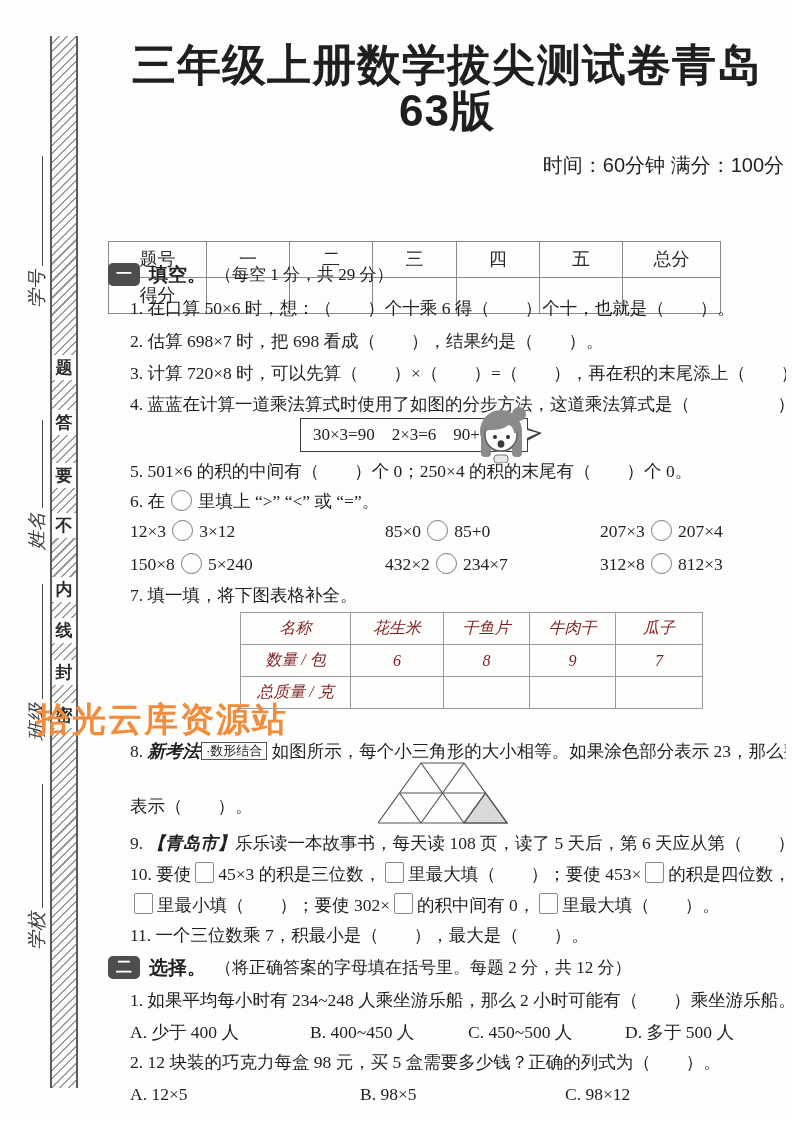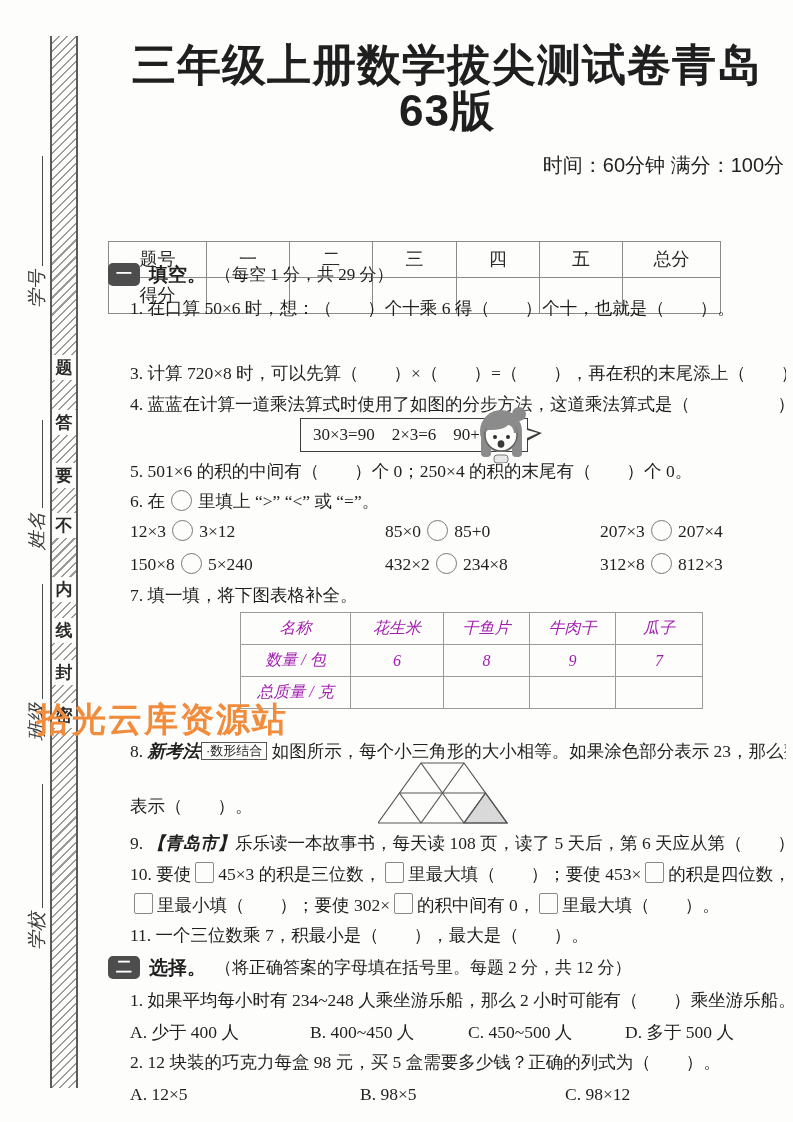--- a/index.html
+++ b/index.html
@@ -67,21 +67,21 @@
   .girl{position:absolute; left:474px; top:405px;}
   
   .circle{display:inline-block; width:19px; height:19px; border:1.3px solid #777;
     border-radius:50%; vertical-align:-4px; margin:0 6px; background:#fdfdfc;}
   .sq{display:inline-block; width:17px; height:19px; border:1.2px solid #888;
     border-radius:2px; vertical-align:-3px; margin:0 4px; background:#fdfdfc;}
   
   .pairs{display:grid; grid-template-columns:255px 215px 1fr; row-gap:10px;}
   
   table.t7{border-collapse:collapse; font-style:italic; font-size:16px; table-layout:fixed;}
-  table.t7 td{border:1.3px solid #9a9a9a; height:29px; text-align:center; color:#a21caf;
+  table.t7 td{border:1.3px solid #9a9a9a; height:29px; text-align:center; color:#7f1d1d;
     overflow:hidden; white-space:nowrap;}
   
   .nk{font-weight:bold; font-style:italic; font-family:"Liberation Sans","DejaVu Sans",sans-serif;}
   .nkbox{border:1.2px solid #555; font-size:13px; padding:0 4px 1px; margin-left:1px;
     font-family:"Liberation Sans","DejaVu Sans",sans-serif; vertical-align:2px;}
   .fig8{position:absolute; left:270px; top:22px;}
   .opts{display:flex;}
   .kai{font-style:italic;font-weight:bold;}
 </style>
 </head>
@@ -133,20 +133,21 @@
   </tbody>
     </table>
 
   <div class="blk sec" style="top:263px">
     <span class="badge">一</span>
     <span class="sec-name">填空。</span>
     <span class="sec-note">（每空 1 分，共 29 分）</span>
   </div>
 
   <div class="blk ind nowrap" style="top:297px">1. 在口算 50×6 时，想：（　　）个十乘 6 得（　　）个十，也就是（　　）。</div>
+  <div class="blk ind nowrap" style="top:330px">2. 估算 698×7 时，把 698 看成（　　），结果约是（　　）。</div>
   <div class="blk ind nowrap" style="top:362px">3. 计算 720×8 时，可以先算（　　）×（　　）=（　　），再在积的末尾添上（　　）个 0。</div>
   <div class="blk ind nowrap" style="top:393px">4. 蓝蓝在计算一道乘法算式时使用了如图的分步方法，这道乘法算式是（　　　　　）。</div>
 
   <div class="bubble">
     <span>30×3=90　2×3=6　90+6=96</span>
     <span class="tail"></span>
     <span class="tail2"></span>
   </div>
   <svg class="girl" width="56" height="58" viewBox="0 0 56 58">
     <circle cx="45" cy="9" r="7" fill="#8b8b8b"></circle>
@@ -165,21 +166,21 @@
 
   <div class="blk ind" style="top:490px">
     <span>6. 在</span><span class="circle"></span><span>里填上 “&gt;” “&lt;” 或 “=”。</span>
   </div>
 
   <div class="blk ind pairs" style="top:520px">
     <span><span>12×3</span><span class="circle"></span><span>3×12</span></span>
     <span><span>85×0</span><span class="circle"></span><span>85+0</span></span>
     <span><span>207×3</span><span class="circle"></span><span>207×4</span></span>
     <span><span>150×8</span><span class="circle"></span><span>5×240</span></span>
-    <span><span>432×2</span><span class="circle"></span><span>234×8</span></span>
+    <span><span>432×2</span><span class="circle"></span><span>234×7</span></span>
     <span><span>312×8</span><span class="circle"></span><span>812×3</span></span>
   </div>
 
   <div class="blk ind" style="top:584px">7. 填一填，将下图表格补全。</div>
 
   <table class="t7" style="position:absolute; left:240px; top:612px;">
     <tbody>
         <tr>
       <td style="width:107px">名称</td>
       <td style="width:90px">花生米</td>

